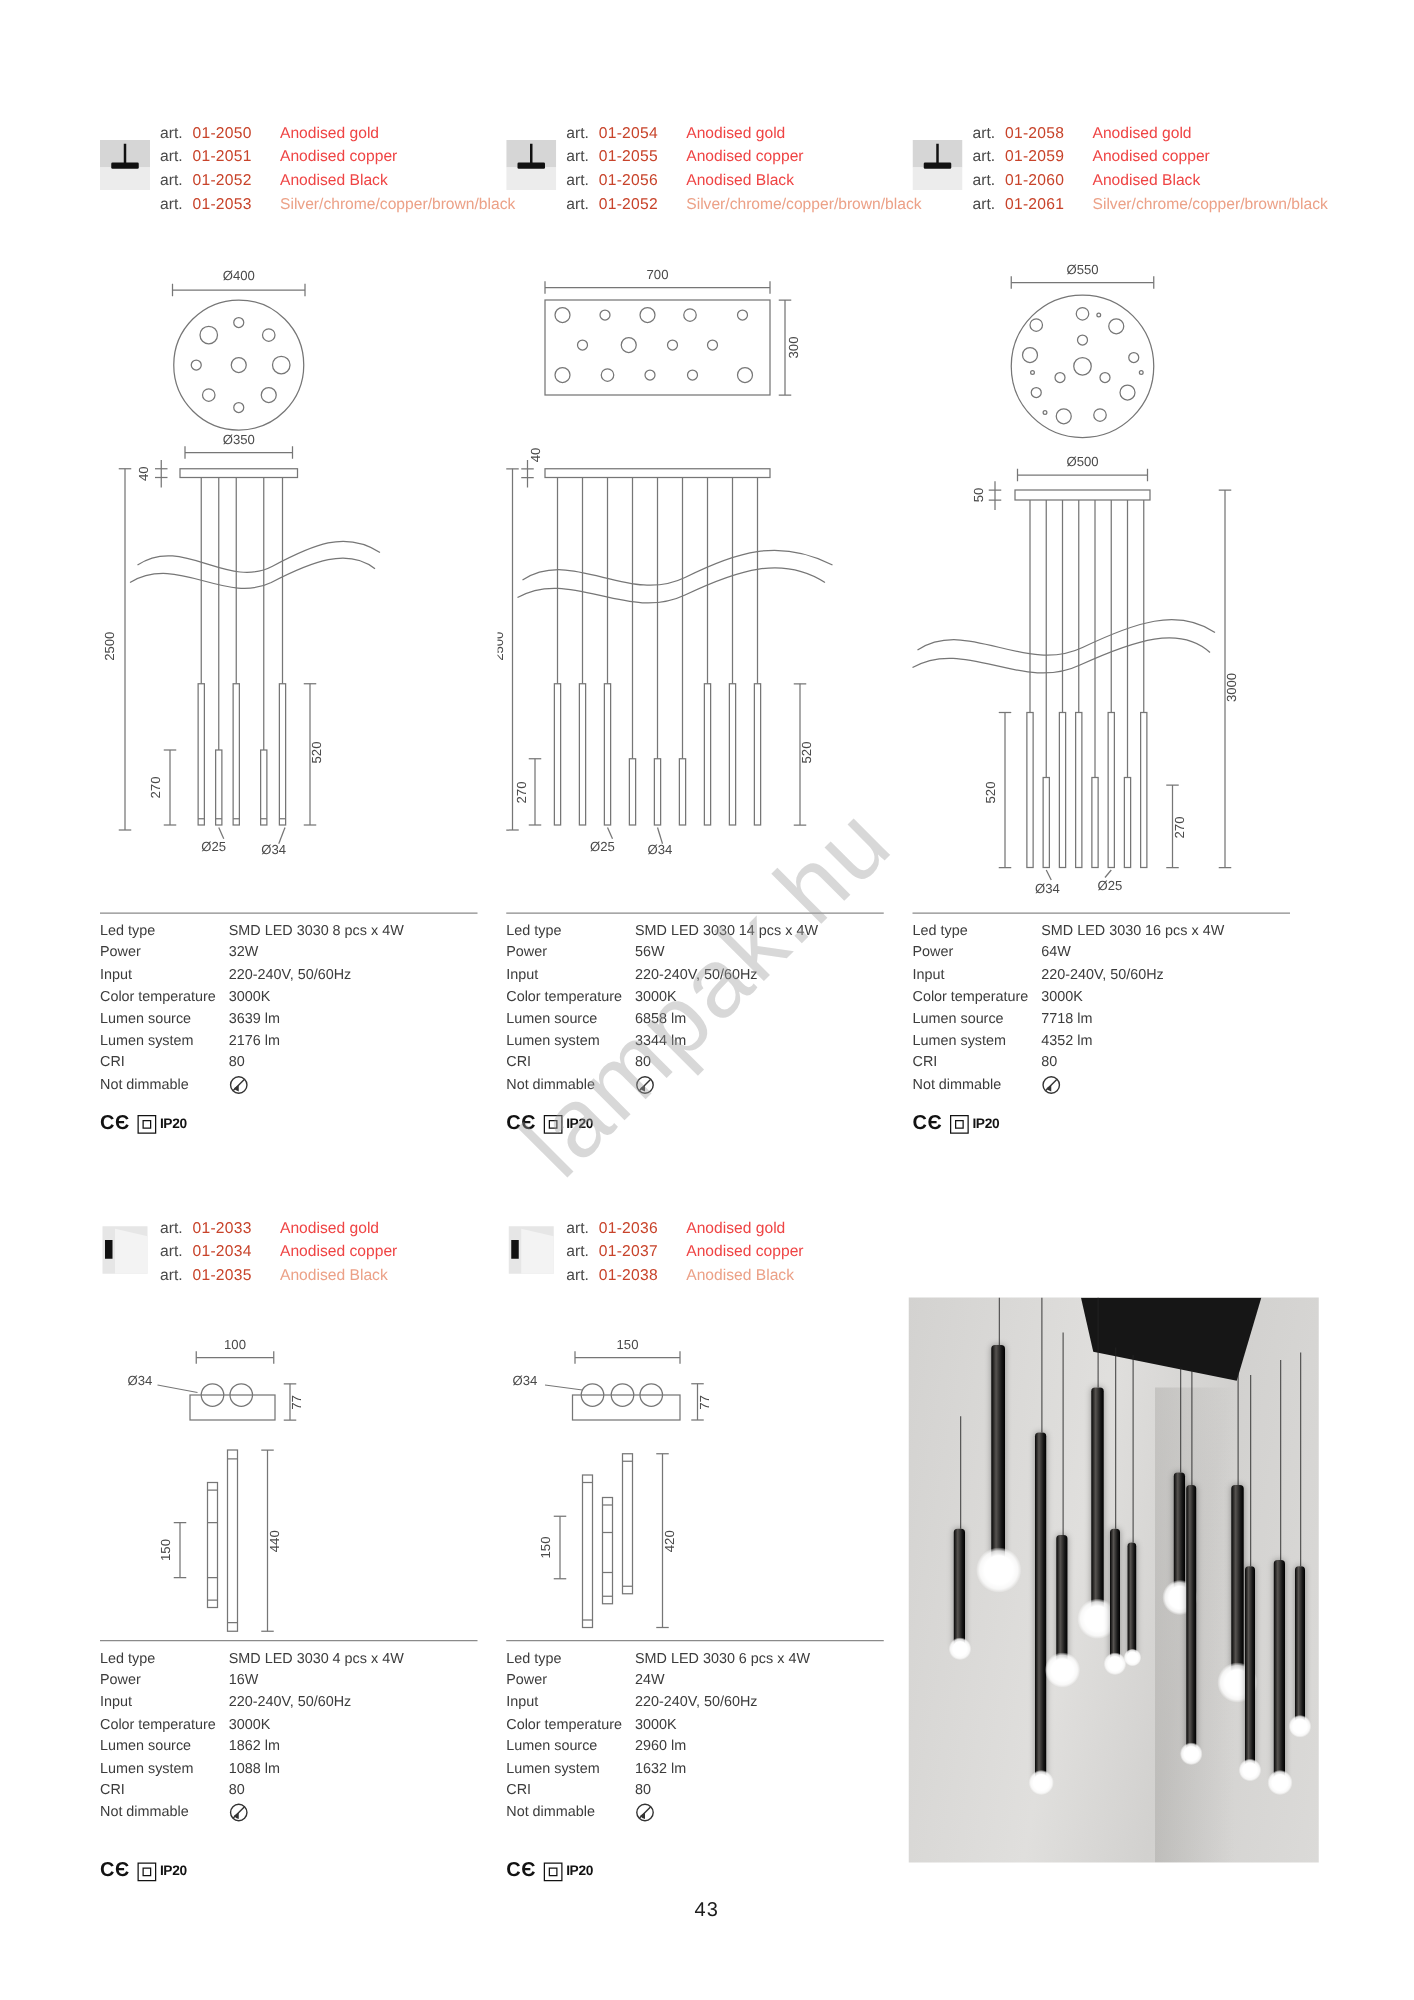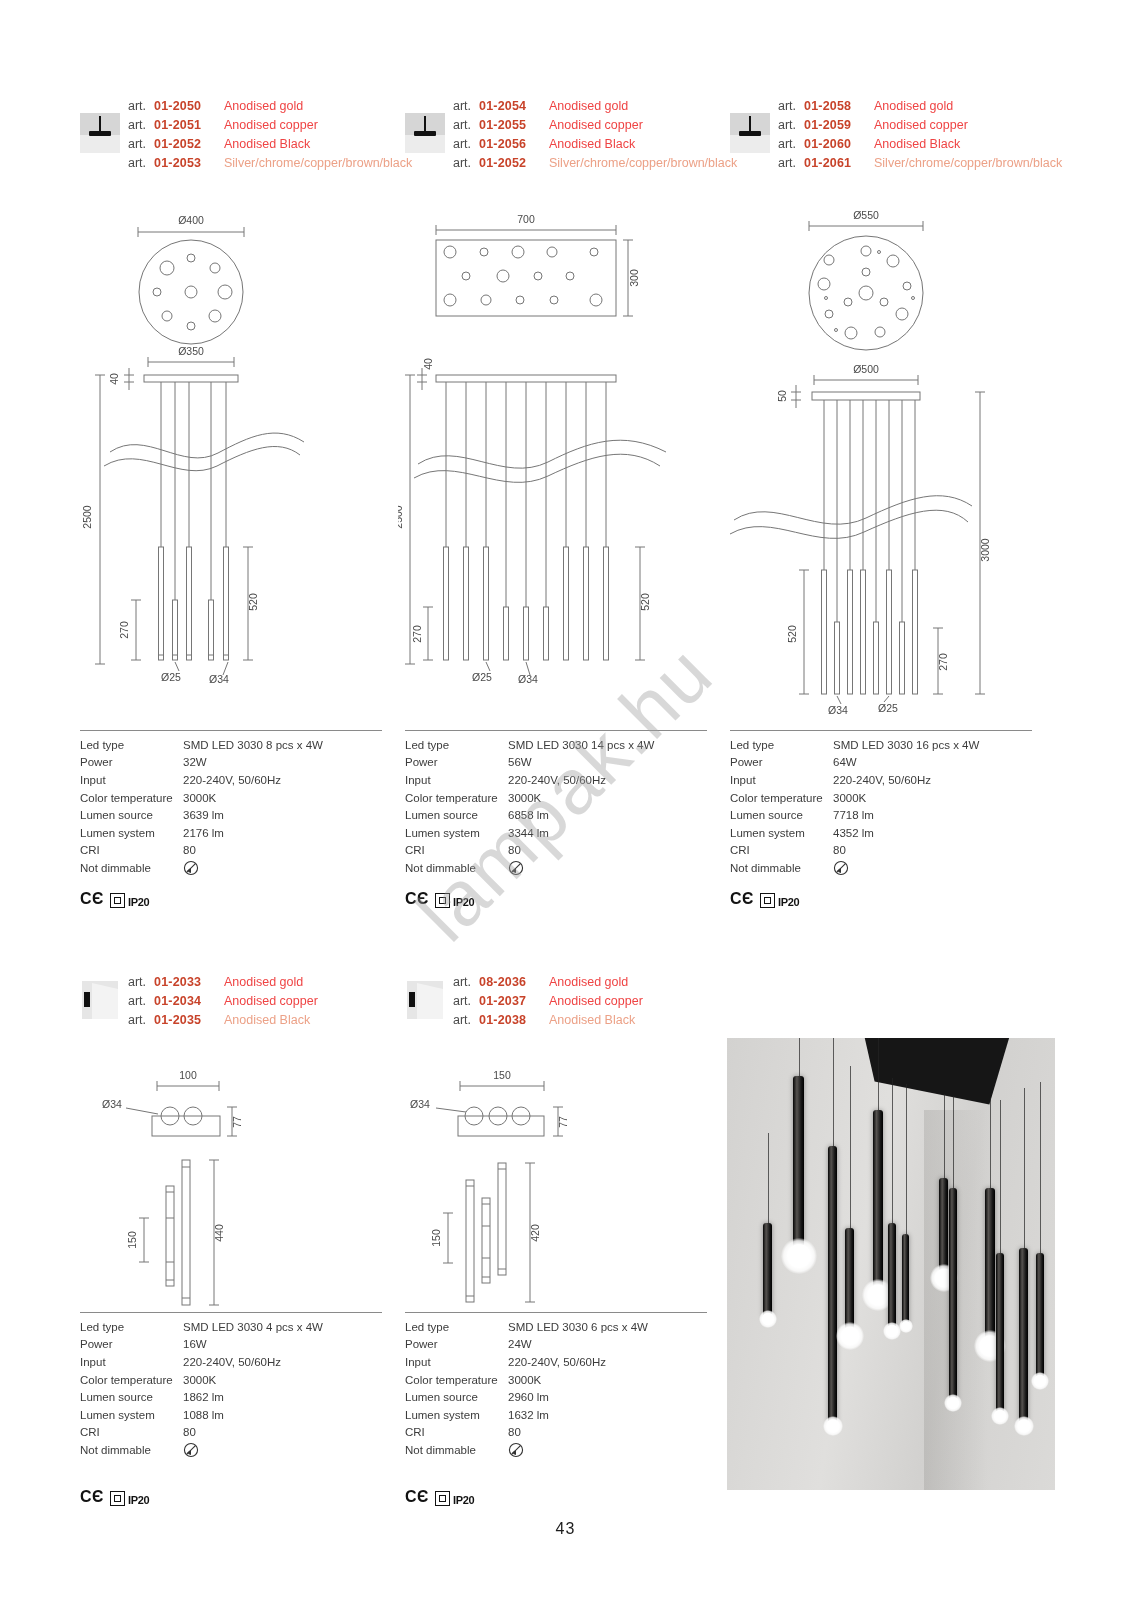--- a/index.html
+++ b/index.html
@@ -7,32 +7,32 @@
     position:relative;width:1131px;height:1600px;background:#ffffff;
     font-family:"Liberation Sans",sans-serif;overflow:hidden;
   }
   svg text{font-family:"Liberation Sans",sans-serif;}
   
   .prod-header{position:absolute;display:flex;align-items:center;}
   .hdr-icon{flex:0 0 auto;margin-right:8px;}
   .art-lines{padding-top:1px;}
   .art-row{display:flex;align-items:baseline;font-size:12.5px;line-height:19px;white-space:nowrap;}
   .art-lbl{color:#4a4a4a;width:26px;}
-  .art-code{color:#c8432a;font-weight:bold;width:70px;letter-spacing:.2px;}
+  .art-code{color:#c8432a;font-weight:normal;width:70px;letter-spacing:.2px;}
   .art-fin{color:#ef4444;}
   .art-row:last-child .art-fin{color:#eca187;}
   
   .spec-table{position:absolute;width:302px;border-top:1px solid #8a8a8a;padding-top:5px;
     font-size:11.5px;color:#3c3c3c;}
   .spec-row{display:flex;align-items:center;height:17.6px;}
   .spec-label{width:103px;flex:0 0 auto;}
   .spec-value{flex:1;}
   .nodim{display:block;}
   
-  .cert{position:absolute;display:flex;align-items:flex-end;color:#121212;}
+  .cert{position:absolute;display:flex;align-items:center;color:#121212;}
   .ce-mark{font-weight:bold;font-size:16px;letter-spacing:.5px;margin-right:6px;}
   .dsq{display:inline-flex;align-items:center;justify-content:center;width:13px;height:13px;
     border:1.6px solid #121212;margin-right:3px;}
   .dsq span{display:block;width:5px;height:5px;border:1.6px solid #121212;}
   .ip{font-weight:bold;font-size:11px;letter-spacing:-0.3px;}
   
   .drw{position:absolute;}
   
   .photo{position:absolute;left:727px;top:1038px;width:328px;height:452px;overflow:hidden;
     background:linear-gradient(100deg,#d3d2d0 0%,#e0dfdd 42%,#d2d1cf 66%,#dbdad8 100%);}
@@ -538,21 +538,21 @@
     <div class="hdr-icon">
       <svg width="40" height="44">
           <rect x="2" y="4" width="36" height="38" fill="#e6e6e6"></rect>
           <polygon points="12,6 38,12 38,42 12,42" fill="#f3f3f3"></polygon>
           <rect x="4" y="15" width="6" height="15" fill="#111"></rect>
         </svg>
     </div>
     <div class="art-lines">
       <div class="art-row">
           <span class="art-lbl">art.</span>
-          <span class="art-code">08-2036</span>
+          <span class="art-code">01-2036</span>
           <span class="art-fin">Anodised gold</span>
         </div>
       <div class="art-row">
           <span class="art-lbl">art.</span>
           <span class="art-code">01-2037</span>
           <span class="art-fin">Anodised copper</span>
         </div>
       <div class="art-row">
           <span class="art-lbl">art.</span>
           <span class="art-code">01-2038</span>

